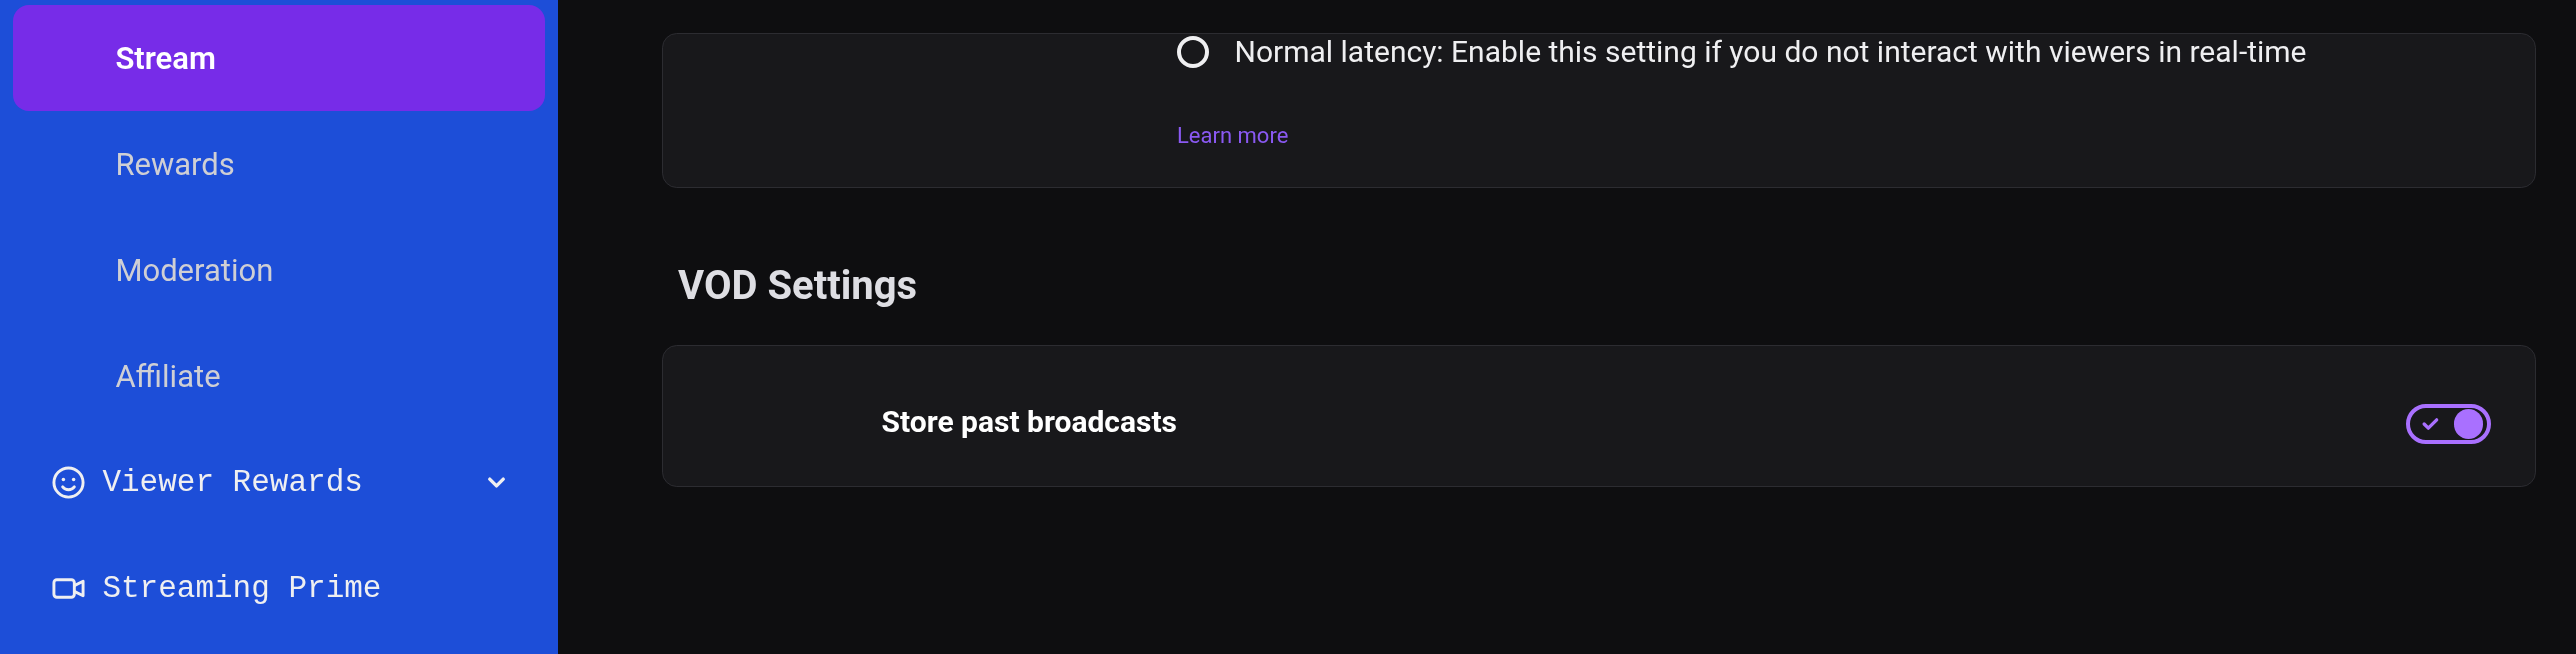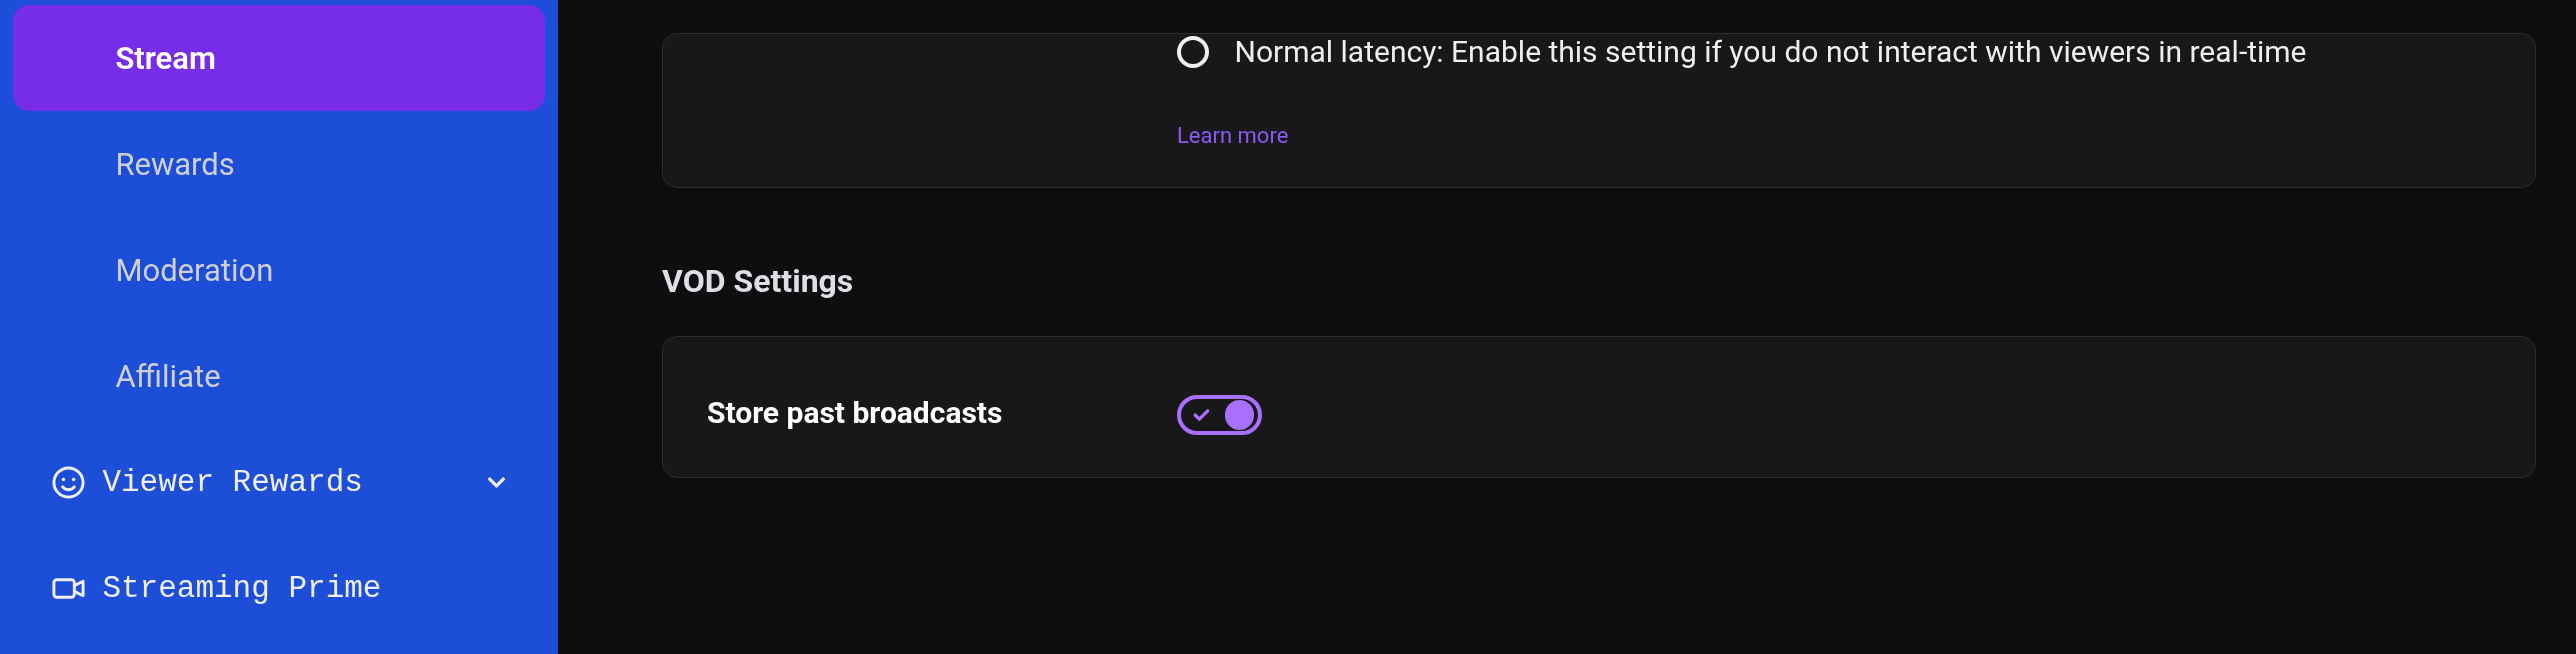--- a/index.html
+++ b/index.html
@@ -92,29 +92,30 @@
   .learn-more-row {
     margin-left: 470px;
     margin-top: 21.5px;
   }
   .learn-more {
     color: #8a59f2;
     font-size: 22px;
     cursor: pointer;
   }
   .section-title {
-    font-size: 32px;
+    font-size: 40px;
     font-weight: 700;
     color: #dedee3;
-    margin: 74px 0 36px 0;
+    margin: 74px 0 36px 16px;
   }
   .setting-row {
     display: flex;
     align-items: flex-start;
     padding-top: 58px;
+    text-align: right;
   }
   .setting-label-col {
     width: 470px;
     flex-shrink: 0;
   }
   .setting-label {
     font-size: 30px;
     font-weight: 700;
     color: #ffffff;
   }

